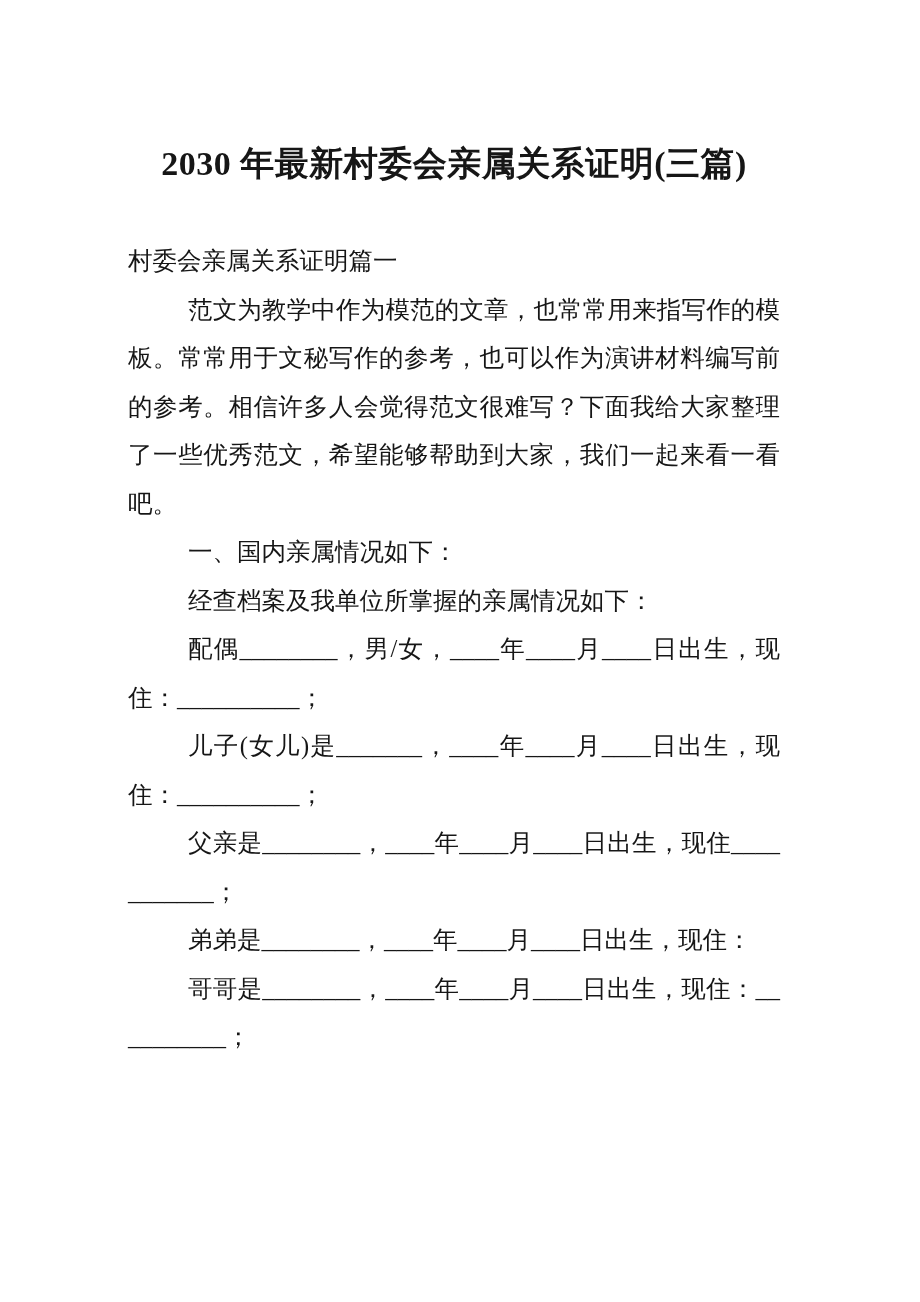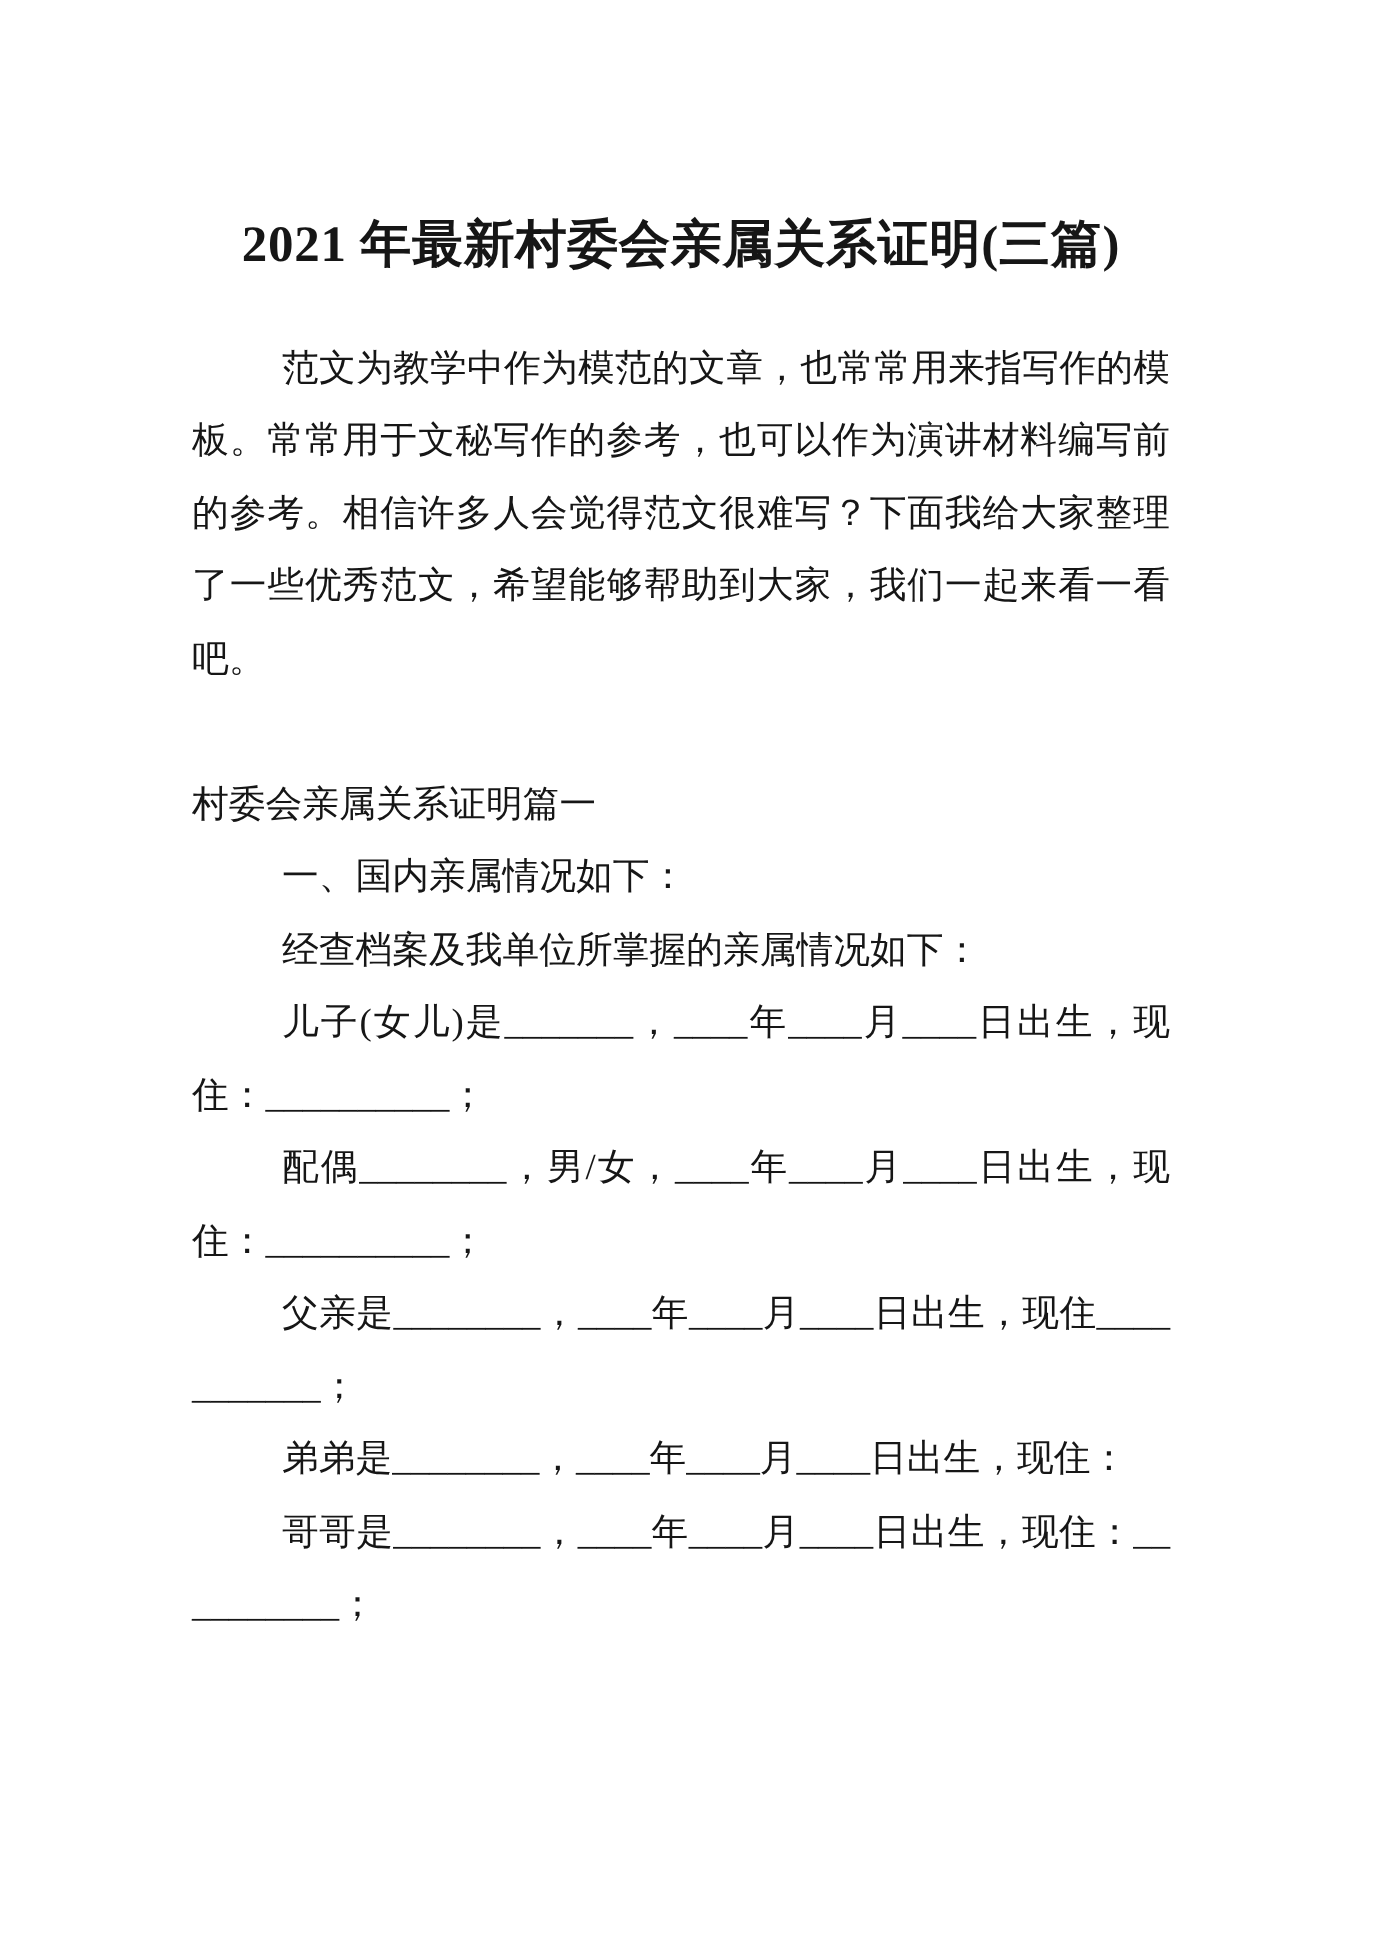--- a/index.html
+++ b/index.html
@@ -46,33 +46,33 @@
   }
   .section-gap {
     margin-top: 48.5px;
   }
 </style>
 </head>
 <body>
 
 <div class="page">
 
-  <h1 class="doc-title">2021 年最新村委会亲属关系证明(三篇)</h1>
+  <h1 class="doc-title">2030 年最新村委会亲属关系证明(三篇)</h1>
+
+  <p class="para flush section-gap">村委会亲属关系证明篇一</p>
 
   <p class="para indent">范文为教学中作为模范的文章，也常常用来指写作的模板。常常用于文秘写作的参考，也可以作为演讲材料编写前的参考。相信许多人会觉得范文很难写？下面我给大家整理了一些优秀范文，希望能够帮助到大家，我们一起来看一看吧。</p>
-
-  <p class="para flush section-gap">村委会亲属关系证明篇一</p>
 
   <p class="para indent">一、国内亲属情况如下：</p>
 
   <p class="para indent">经查档案及我单位所掌握的亲属情况如下：</p>
 
+  <p class="para indent">配偶________，男/女，____年____月____日出生，现住：__________；</p>
+
   <p class="para indent">儿子(女儿)是_______，____年____月____日出生，现住：__________；</p>
-
-  <p class="para indent">配偶________，男/女，____年____月____日出生，现住：__________；</p>
 
   <p class="para indent">父亲是________，____年____月____日出生，现住___________；</p>
 
 
   <p class="para indent">弟弟是________，____年____月____日出生，现住：</p>
 
   <p class="para indent">哥哥是________，____年____月____日出生，现住：__________；</p>
 
 </div>
 

